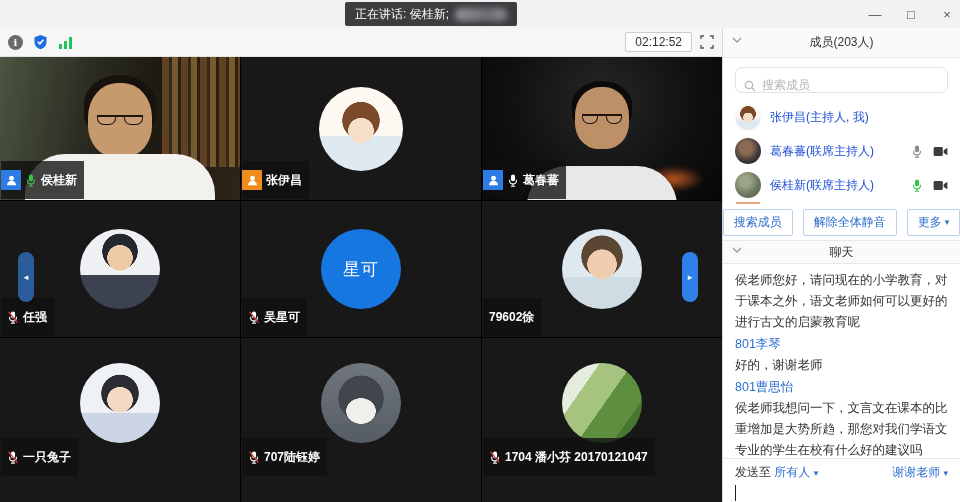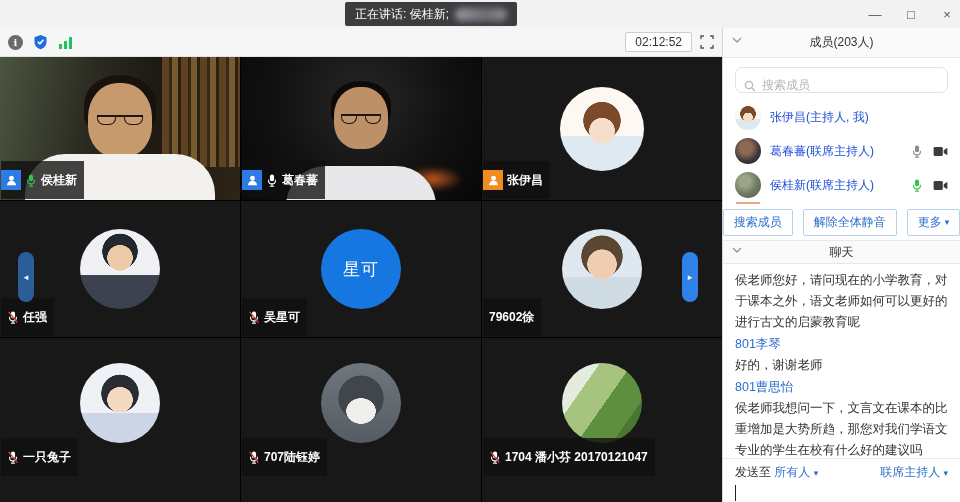--- a/index.html
+++ b/index.html
@@ -192,20 +192,35 @@
                   <path d="M3 7 v1 a4 4 0 0 0 8 0 v-1" fill="none" stroke="#35c24a" stroke-width="1.3"></path>
                   <line x1="7" y1="12.2" x2="7" y2="14" stroke="#35c24a" stroke-width="1.3"></line>
                   <line x1="4.6" y1="14.6" x2="9.4" y2="14.6" stroke="#35c24a" stroke-width="1.3"></line>
                 </svg>
             </span>
             <span>侯桂新</span>
           </div>
         </div>
 
         <div class="tile">
+          <div class="avatar-wrap">
+              <div class="avatar-circle lg av-boy"></div>
+            </div>
+          <div class="name-tag">
+            <span class="badge orange">
+              <svg width="13" height="13" viewBox="0 0 14 14">
+                  <circle cx="7" cy="4.6" r="2.6" fill="#fff"></circle>
+                  <path d="M2.2 12 a4.8 4.8 0 0 1 9.6 0 z" fill="#fff"></path>
+                </svg>
+            </span>
+            <span>张伊昌</span>
+          </div>
+        </div>
+
+        <div class="tile">
           <div class="scene-2">
               <div class="lamp"></div>
             <div class="vperson p2">
                 <div class="hair"></div>
                 <div class="head"></div>
                 <div class="glasses">
                   <i></i>
                   <i></i>
                 </div>
                 <div class="shirt"></div>
@@ -225,35 +240,20 @@
                   <line x1="7" y1="12.2" x2="7" y2="14" stroke="#fff" stroke-width="1.3"></line>
                   <line x1="4.6" y1="14.6" x2="9.4" y2="14.6" stroke="#fff" stroke-width="1.3"></line>
                 </svg>
             </span>
             <span>葛春蕃</span>
           </div>
         </div>
 
         <div class="tile">
           <div class="avatar-wrap">
-              <div class="avatar-circle lg av-boy"></div>
-            </div>
-          <div class="name-tag">
-            <span class="badge orange">
-              <svg width="13" height="13" viewBox="0 0 14 14">
-                  <circle cx="7" cy="4.6" r="2.6" fill="#fff"></circle>
-                  <path d="M2.2 12 a4.8 4.8 0 0 1 9.6 0 z" fill="#fff"></path>
-                </svg>
-            </span>
-            <span>张伊昌</span>
-          </div>
-        </div>
-
-        <div class="tile">
-          <div class="avatar-wrap">
               <div class="avatar-circle av-renqiang"></div>
             </div>
           <div class="name-tag pad-left">
             <span>
               <svg width="12" height="15" viewBox="0 0 14 16">
                   <rect x="4.6" y="1" width="4.8" height="8" rx="2.4" fill="#fff"></rect>
                   <path d="M3 7 v1 a4 4 0 0 0 8 0 v-1" fill="none" stroke="#fff" stroke-width="1.3"></path>
                   <line x1="7" y1="12.2" x2="7" y2="14" stroke="#fff" stroke-width="1.3"></line>
                   <line x1="4.6" y1="14.6" x2="9.4" y2="14.6" stroke="#fff" stroke-width="1.3"></line>
                   <line x1="2" y1="1.5" x2="12" y2="14" stroke="#e23c3c" stroke-width="1.6"></line>
@@ -453,21 +453,21 @@
         <div class="chat-sender">801曹思怡</div>
         <div class="chat-msg">侯老师我想问一下，文言文在课本的比重增加是大势所趋，那您对我们学语文专业的学生在校有什么好的建议吗</div>
 
       </div>
 
       <div class="chat-footer">
         <div class="send-row">
           <span class="lbl">发送至</span>&nbsp;
           <span class="link-blue"><span>所有人</span> <span class="caret">▾</span></span>
           <span class="spacer"></span>
-          <span class="link-blue"><span>联席主持人</span> <span class="caret">▾</span></span>
+          <span class="link-blue"><span>谢谢老师</span> <span class="caret">▾</span></span>
         </div>
         <div class="chat-input">
           <span class="caret-bar"></span>
         </div>
       </div>
 
     </div>
   </div>
 </div>
 

